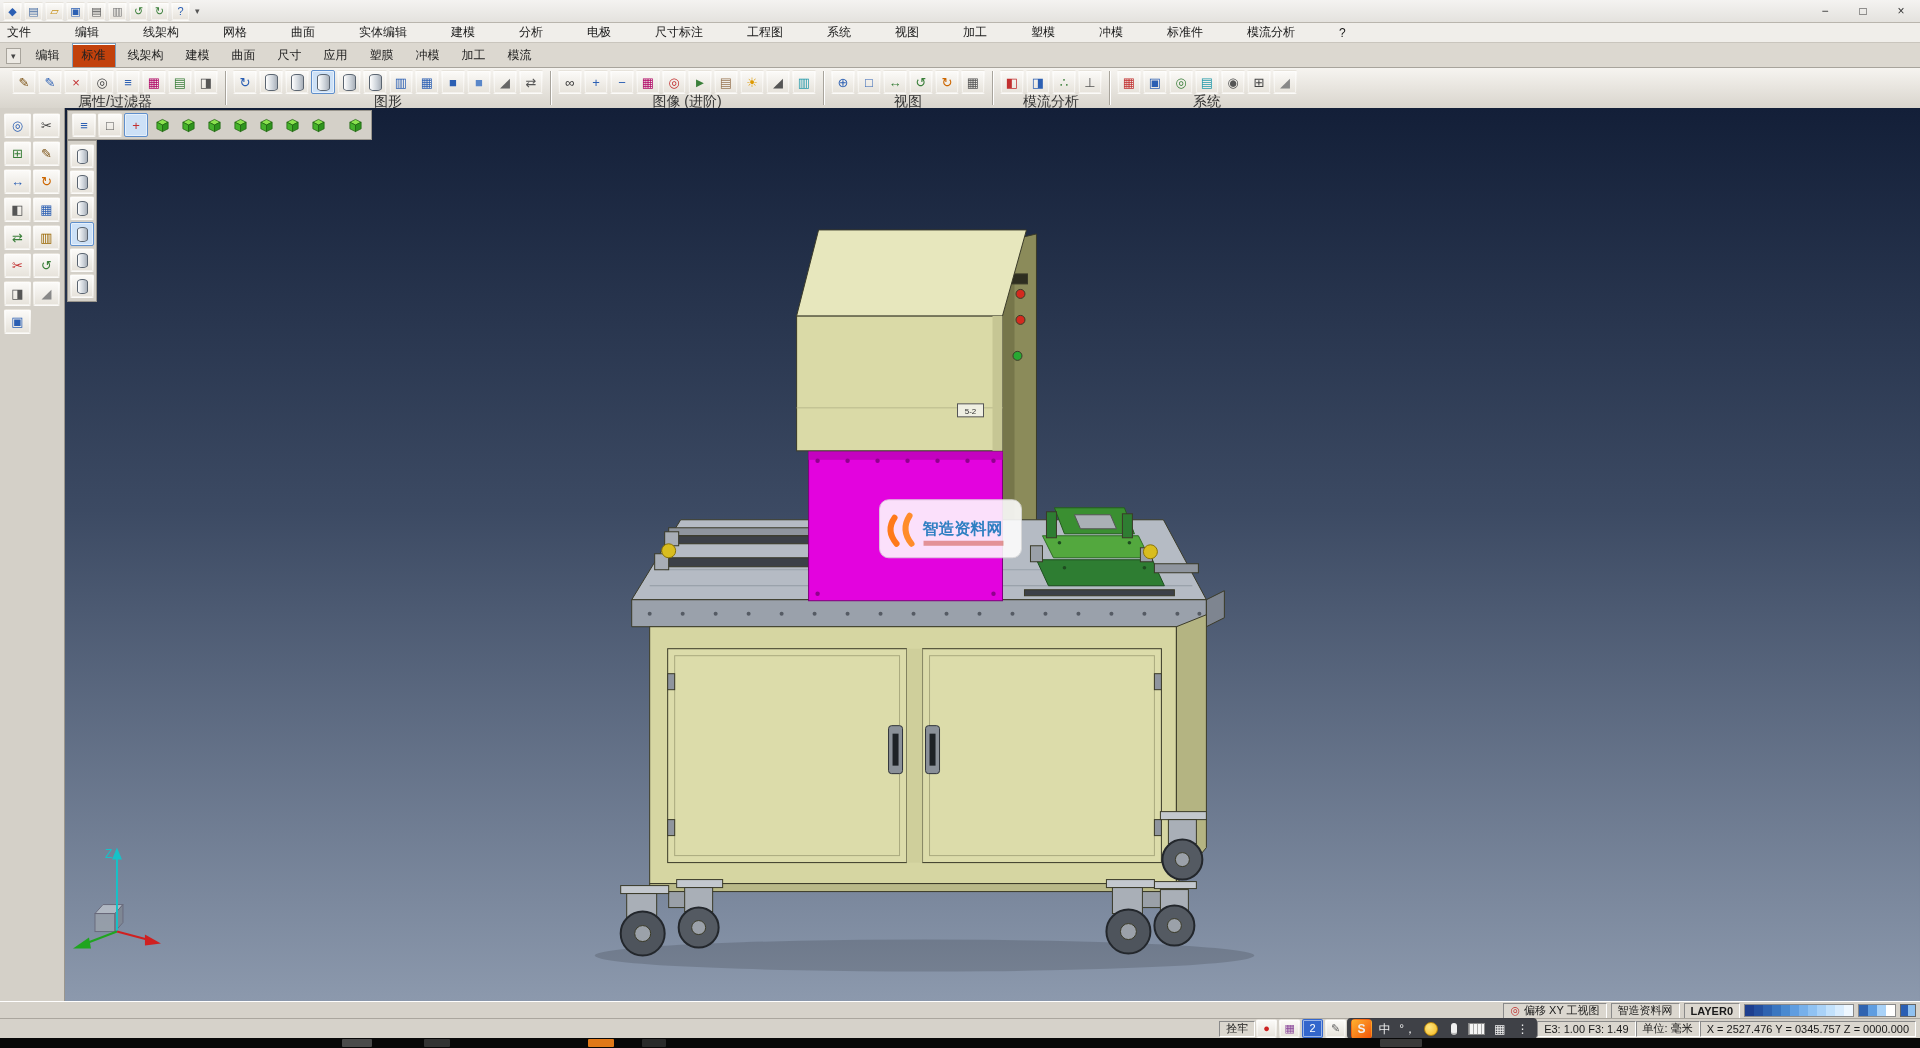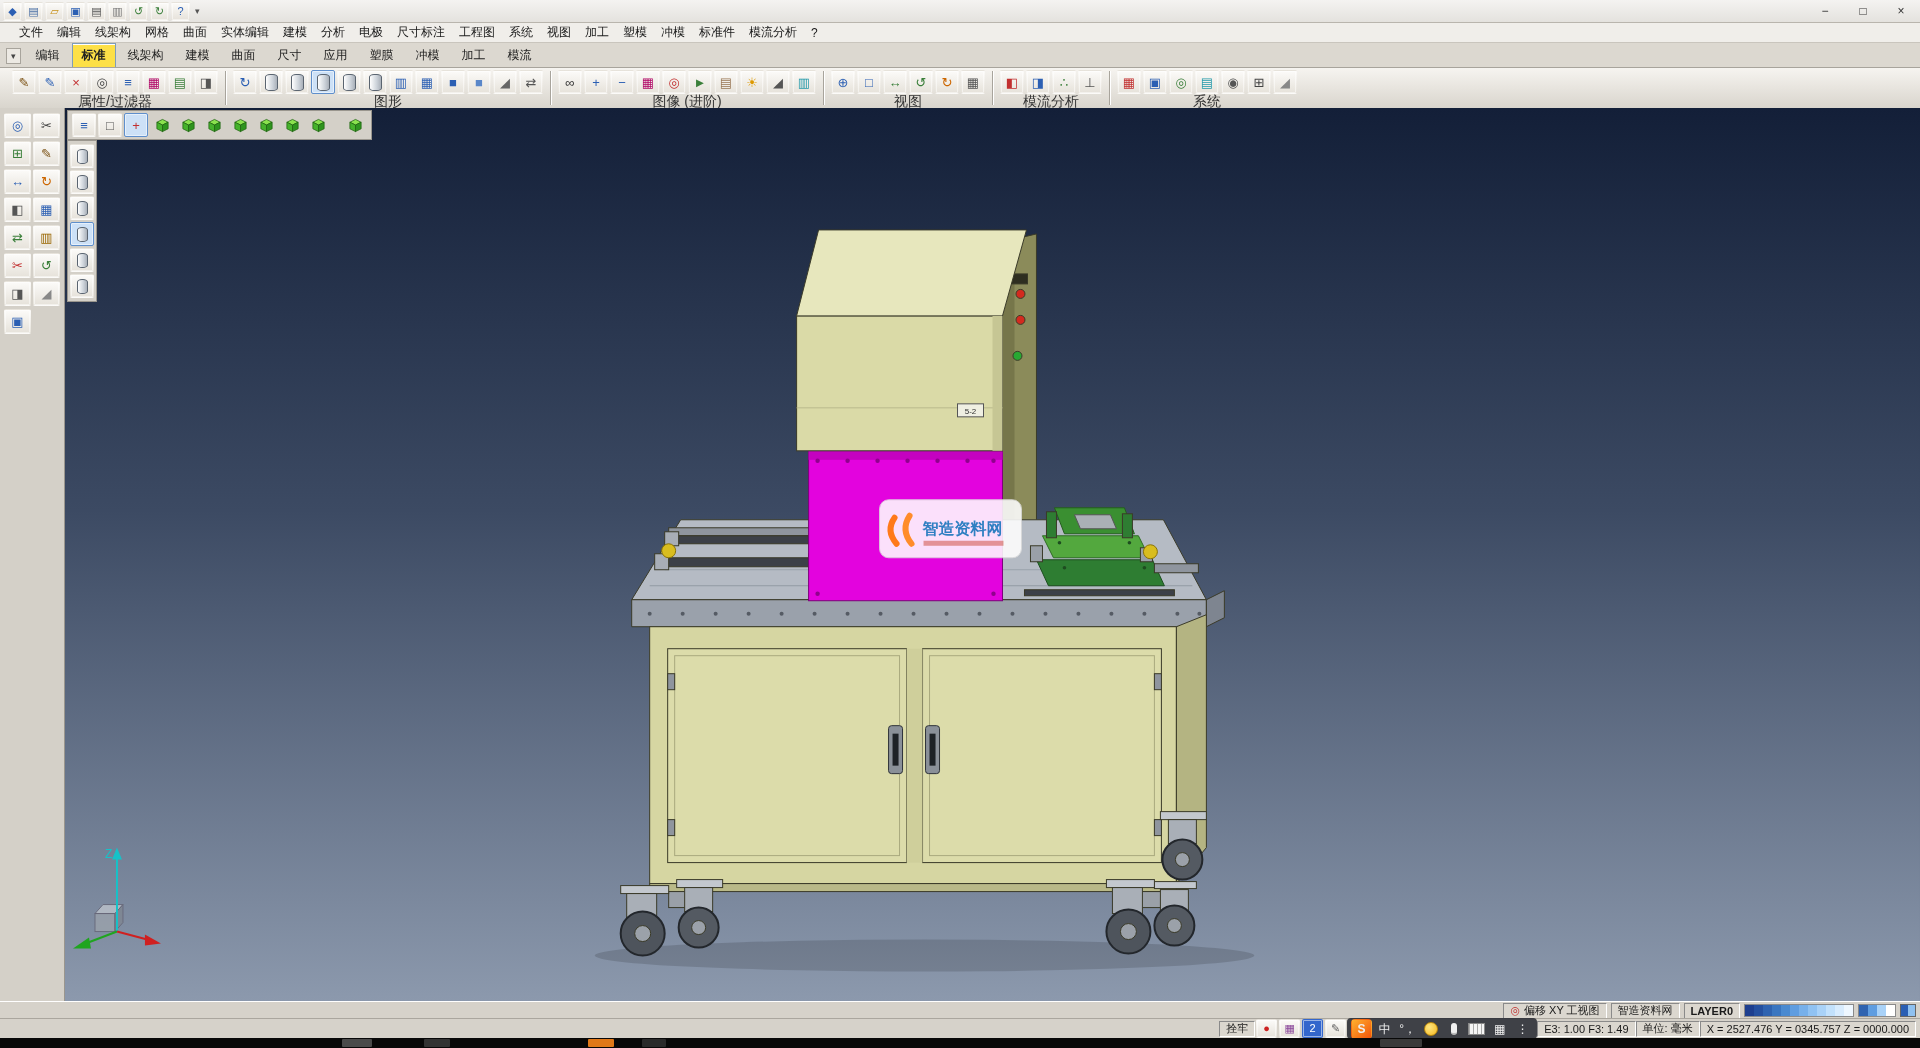--- a/index.html
+++ b/index.html
@@ -12,29 +12,29 @@
     border-bottom:1px solid #b9b5ad;display:flex;align-items:center;}
   .qat{display:flex;align-items:center;padding-left:2px;}
   .qat .icon{width:17px;height:17px;font-size:11px;margin:0 1px;}
   .qat-overflow{font-size:9px;color:#555;padding:0 4px;}
   .wtitle{position:absolute;left:0;right:0;text-align:center;font-size:12px;color:#1a1a1a;pointer-events:none;}
   .wctrls{margin-left:auto;display:flex;height:100%;z-index:2;}
   .wbtn{width:38px;height:100%;display:flex;align-items:center;justify-content:center;font-size:12px;color:#333;}
 
   
   .menubar{position:absolute;top:23px;left:0;right:0;height:19px;background:#f0eeea;border-bottom:1px solid #c9c5bd;
-    display:flex;align-items:center;padding-left:12px;}
+    display:flex;align-items:center;padding-left:0;gap:30px;}
   .menu-item{font-size:12px;padding:1px 7px;color:#1a1a1a;}
 
   
   .tabbar{position:absolute;top:43px;left:0;right:0;height:24px;background:#dcd8d0;border-bottom:1px solid #a8a49c;
     display:flex;align-items:flex-end;padding-left:6px;}
   .tab-drop{font-size:9px;color:#444;border:1px solid #a8a49c;background:#ece9e3;padding:2px 4px;margin:0 4px 3px 0;}
   .tab{font-size:12px;padding:3px 9px;margin:0 1px;color:#222;border:1px solid transparent;border-bottom:none;}
-  .tab.active{background:#fde047;border-color:#7f9db9;box-shadow:inset 0 1px 0 #fff;font-weight:bold;}
+  .tab.active{background:#c2410c;border-color:#7f9db9;box-shadow:inset 0 1px 0 #fff;font-weight:normal;}
 
   
   .toolbar{position:absolute;top:68px;left:0;right:0;height:40px;background:linear-gradient(#f6f4f0,#d9d5cd);
     border-bottom:1px solid #8f8b83;display:flex;align-items:stretch;padding-left:6px;}
   .tb-group{display:flex;flex-direction:column;align-items:center;justify-content:flex-start;padding:1px 5px 0 5px;}
   .tb-icons{display:flex;align-items:center;}
   .tb-label{font-size:14px;color:#333;line-height:12px;}
   .tb-sep{width:1px;background:#a8a49c;box-shadow:1px 0 0 #fff;margin:3px 1px;}
 
   

